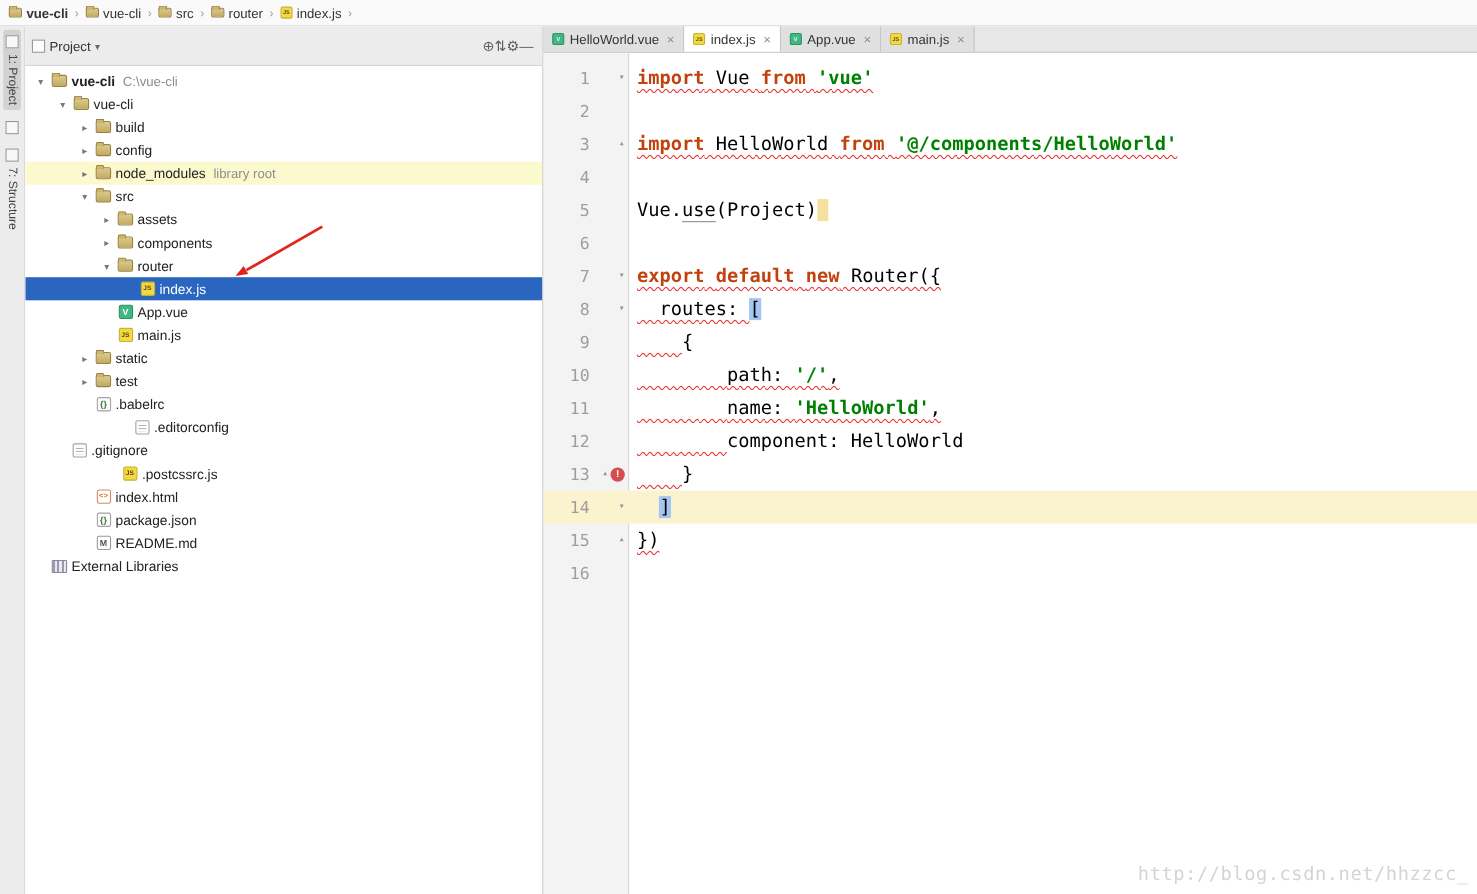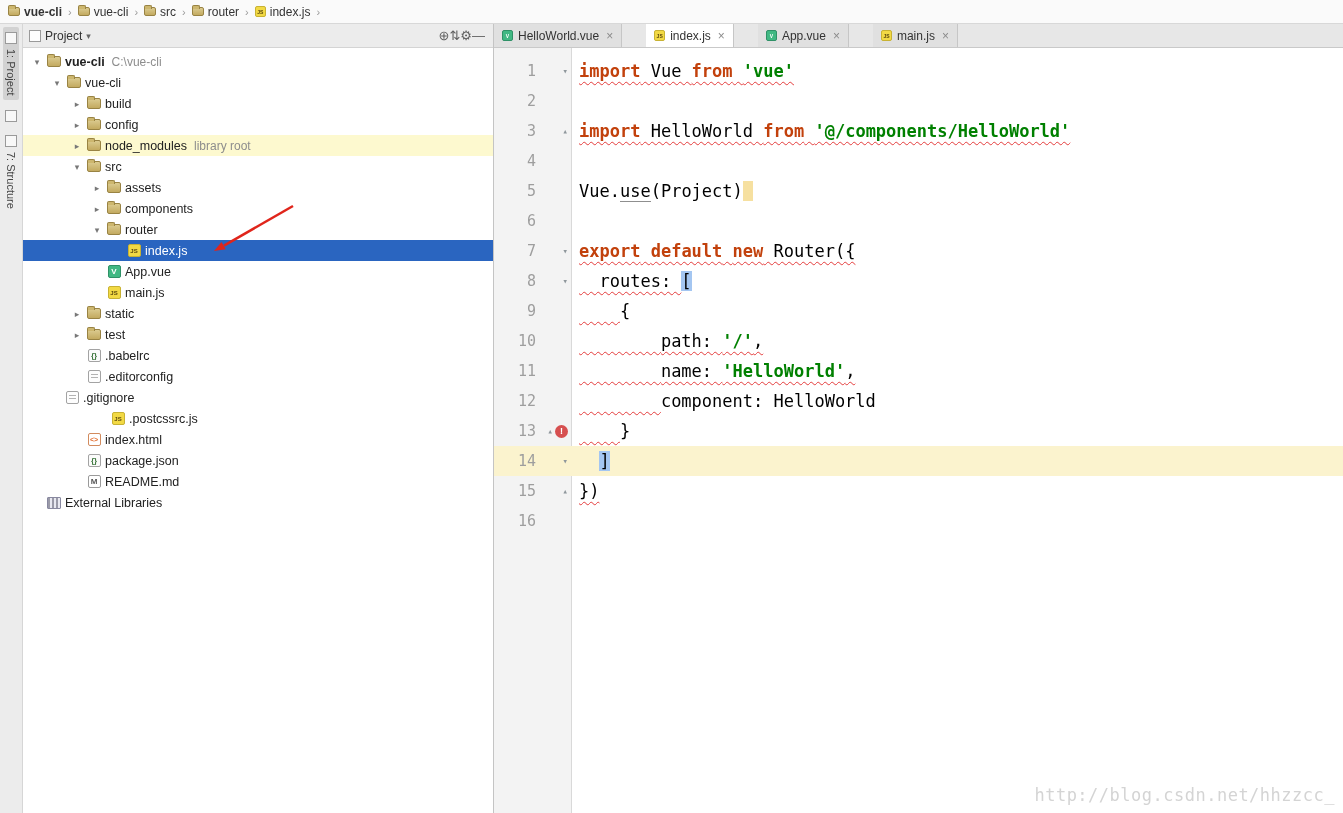--- a/index.html
+++ b/index.html
@@ -31,21 +31,21 @@
   }
   .stripe-tab.active { background:#d2d2d2; }
   .st-ic { width:12px; height:12px; border:1px solid #9a9a9a; background:#f8f8f8; display:inline-block; flex:none; }
   .st-ic.lone { margin-top:2px; }
   
   .project-panel {
     width:471px; flex:none; background:#fff; border-right:1px solid #c4c4c4;
     display:flex; flex-direction:column; position:relative;
   }
   .panel-header {
-    height:24px; flex:none; background:#ececec; border-bottom:1px solid #d4d4d4;
+    height:36px; flex:none; background:#ececec; border-bottom:1px solid #d4d4d4;
     display:flex; align-items:center; gap:4px; padding:0 8px 0 6px; font-size:12px; color:#333;justify-content:space-between;
   }
   .ph-ic { width:12px; height:12px; border:1px solid #9a9a9a; background:#fdfdfd; display:inline-block; }
   .ph-caret { color:#666; font-size:9px; }
   .ph-spacer { flex:1; }
   .ph-btn { color:#5f5f5f; font-size:13px; width:22px; text-align:center; cursor:default; }
   .tree { flex:1; overflow:hidden; padding-top:3px; font-size:12.5px; }
   .trow { height:21px; display:flex; align-items:center; white-space:nowrap; }
   .trow .chev { width:16px; flex:none; text-align:center; color:#787878; font-size:9px; }
   .icw { width:18px; flex:none; display:flex; justify-content:center; align-items:center; }
@@ -70,21 +70,21 @@
   .ic-config::after { content:""; position:absolute; left:2px; right:2px; top:3px; bottom:2px;
     background:repeating-linear-gradient(180deg,#b3b3b3 0 1px,transparent 1px 3px); }
   .ic-html { background:#fff; border:1px solid #d28b5e; color:#e06a2b; font-size:7px; }
   .ic-md   { background:#fff; border:1px solid #9a9a9a; color:#555; font-size:8px; }
   .ic-lib  { width:14px; height:12px; border:1px solid #8888a0; border-radius:1px;
     background:repeating-linear-gradient(90deg,#9a9aa8 0 2px,#e9e9f1 2px 4px); }
   .mini.ic { width:11px; height:11px; font-size:5px; }
   .mini.ic-folder { width:12px; height:9px; }
   
   .editor { flex:1; display:flex; flex-direction:column; background:#fff; min-width:0; }
-  .tabs { height:24px; flex:none; background:#e7e7e7; border-bottom:1px solid #c9c9c9; display:flex; align-items:stretch;gap:24px; }
+  .tabs { height:24px; flex:none; background:#e7e7e7; border-bottom:1px solid #c9c9c9; display:flex; align-items:stretch; }
   .tab { display:flex; align-items:center; gap:5px; padding:0 8px; font-size:12px; color:#333;
     background:#e0e0e0; border-right:1px solid #c6c6c6; }
   .tab.active { background:#fff; }
   .tab-close { color:#8b8b8b; font-size:12px; margin-left:2px; }
   .code { flex:1; position:relative; padding-top:8px; overflow:hidden;
     font-family:"DejaVu Sans Mono", monospace; font-size:17px; }
   .gutterbg { position:absolute; left:0; top:0; bottom:0; width:78px; background:#f3f3f3; border-right:1px solid #d9d9d9; }
   .crow { display:flex; height:30px; line-height:30px; position:relative; }
   .crow.caret { background:#fbf3ce; }
   .lnum { width:42px; flex:none; text-align:right; color:#9e9e9e; font-size:15px; }
@@ -265,21 +265,21 @@
             </span>
             <span class="tlabel">test</span>
           </div>
           <div class="trow" style="padding-left: 46px;">
             <span class="chev"></span>
             <span class="icw">
               <span class="ic ic-json">{}</span>
             </span>
             <span class="tlabel">.babelrc</span>
           </div>
-          <div class="trow" style="padding-left: 46px;">
+          <div class="trow" style="padding-left: 46px; margin-left: 35px;">
             <span class="chev"></span>
             <span class="icw">
               <span class="ic ic-config"></span>
             </span>
             <span class="tlabel">.editorconfig</span>
           </div>
           <div class="trow" style="padding-left: 24px;">
             <span class="chev"></span>
             <span class="icw">
               <span class="ic ic-config"></span>

